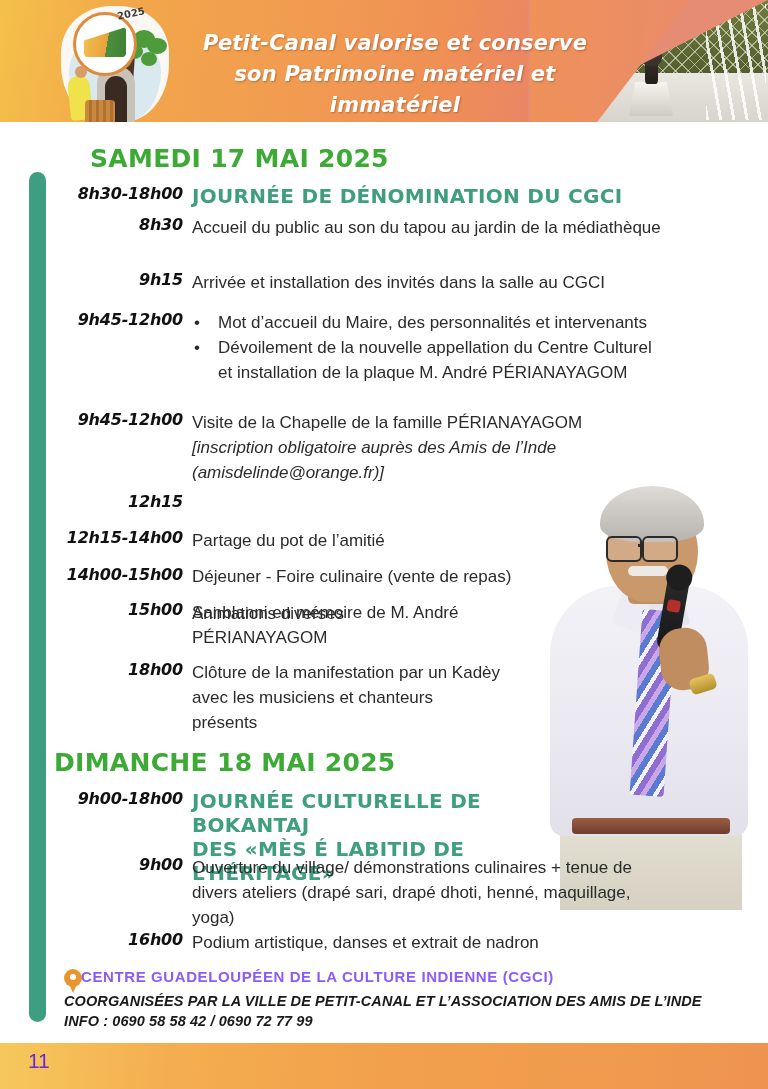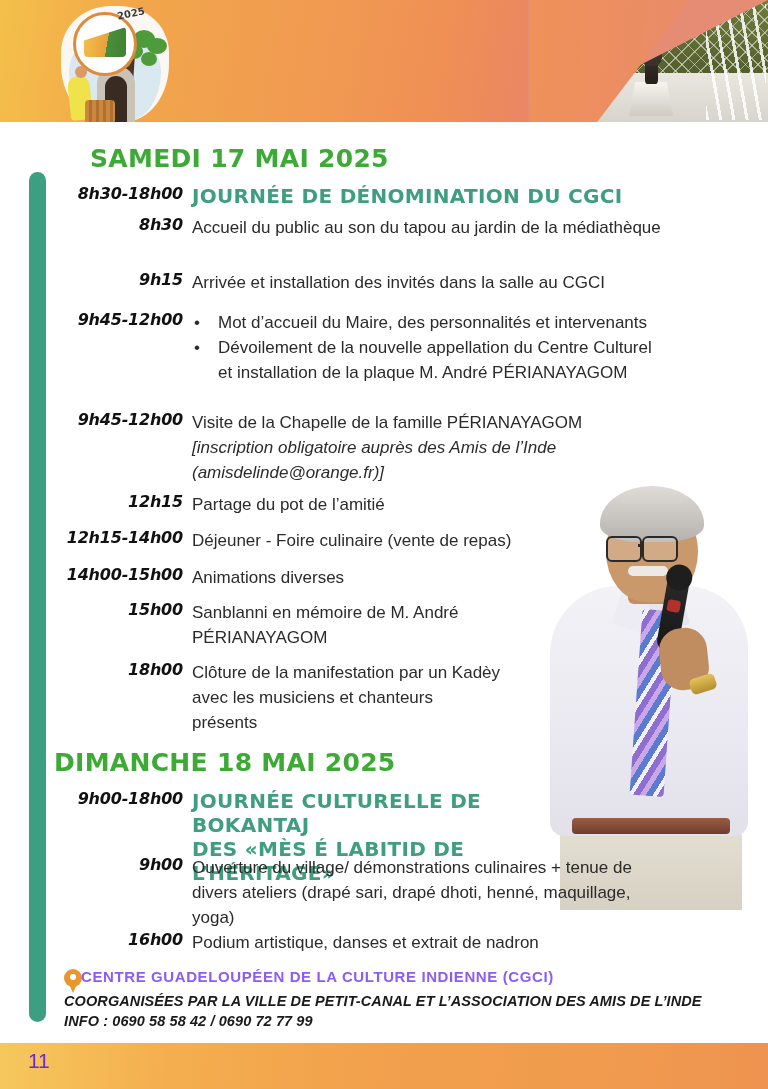--- a/index.html
+++ b/index.html
@@ -149,21 +149,21 @@
     font-family:"DejaVu Sans", sans-serif;
     font-weight:bold;font-style:italic;font-size:16px;color:#111;
     letter-spacing:-.2px;white-space:nowrap;
   }
   .desc{
     position:absolute;left:146px;width:552px;
     font-family:"Liberation Sans", sans-serif;
     font-size:17px;line-height:25px;color:#2B2B2B;
   }
   .desc.narrow{width:360px;}
-  .desc.mid{width:425px;}
+  .desc.mid{width:425px;margin-top:36px;}
   .desc.w470{width:470px;}
   .subhead{
     position:absolute;left:146px;width:552px;
     font-family:"DejaVu Sans", sans-serif;
     font-weight:bold;font-size:20px;line-height:24px;
     color:#3E9E7E;letter-spacing:.3px;
   }
   .it{font-style:italic;}
   .bullet{position:relative;padding-left:26px;}
   .bullet:before{content:"\2022";position:absolute;left:2px;top:0;font-size:17px;color:#2B2B2B;}
@@ -304,20 +304,24 @@
     <div class="logo-door"></div>
     <div class="logo-ring">
         <div class="logo-ring-in"></div>
       </div>
     <div class="logo-year">2025</div>
     <div class="logo-person-body"></div>
     <div class="logo-person-head"></div>
     <div class="logo-barrel"></div>
   </div>
 
+  <div class="hdr-title">
+    <div>Petit-Canal valorise et conserve</div>
+    <div>son Patrimoine matériel et immatériel</div>
+  </div>
 </div>
 
 <div class="vbar"></div>
 
 <div class="speaker">
   <div class="sp-pants"></div>
   <div class="sp-shirt"></div>
   <div class="sp-belt"></div>
   <div class="sp-collar-l"></div>
   <div class="sp-collar-r"></div>

